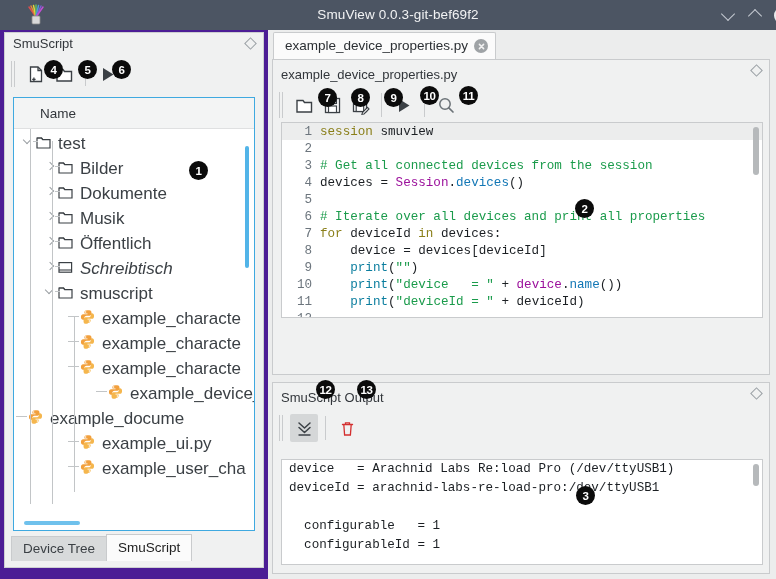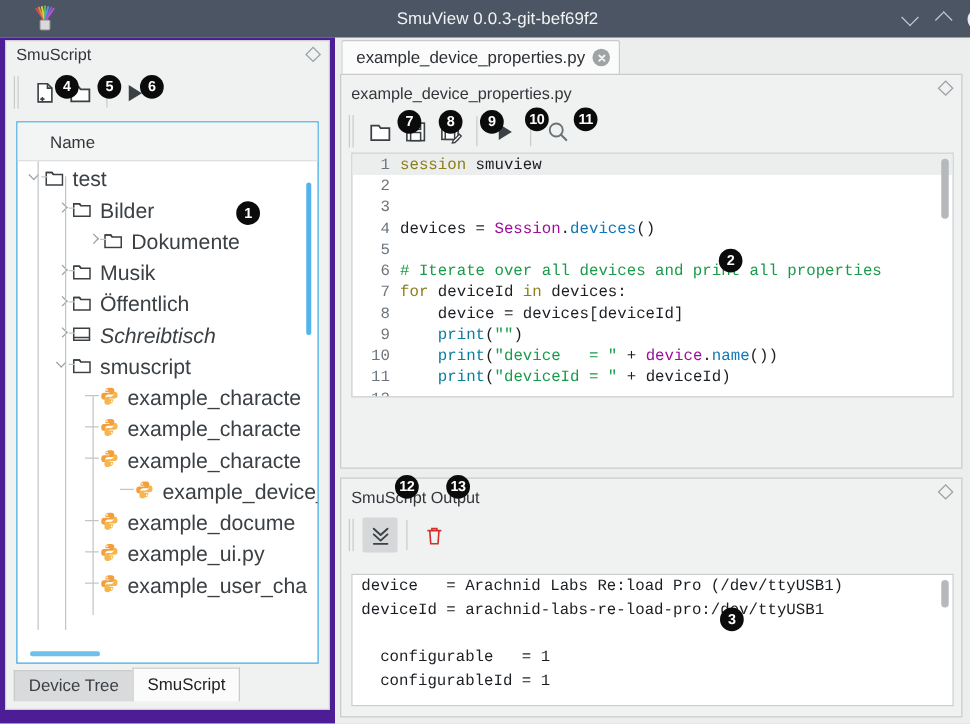--- a/index.html
+++ b/index.html
@@ -341,21 +341,21 @@
                   <span class="dash"></span>
                 </span>
                 <span class="ficon">
                   <svg width="15" height="14" viewBox="0 0 15 14">
                     <path d="M1 3 h4.6 l1.1 1.6 h7.3 v8.4 h-13 z" fill="#fff" stroke="#3b4045" stroke-width="1.2"></path>
                     <path d="M1 3 h4.6 l1.1 1.6" fill="none" stroke="#3b4045" stroke-width="1.2"></path>
                   </svg>
                 </span>
                 <span class="tlabel">Bilder</span>
               </div>
-              <div class="trow" style="padding-left: 30px; margin-left: 25px;">
+              <div class="trow" style="padding-left: 30px;">
                 <span class="twig">
                   <span class="arrow-r"></span>
                   <span class="dash"></span>
                 </span>
                 <span class="ficon">
                   <svg width="15" height="14" viewBox="0 0 15 14">
                     <path d="M1 3 h4.6 l1.1 1.6 h7.3 v8.4 h-13 z" fill="#fff" stroke="#3b4045" stroke-width="1.2"></path>
                     <path d="M1 3 h4.6 l1.1 1.6" fill="none" stroke="#3b4045" stroke-width="1.2"></path>
                   </svg>
                 </span>
@@ -454,21 +454,21 @@
                   <span class="dash" style="left:2px;width:11px;"></span>
                 </span>
                 <span class="ficon">
                   <svg width="15" height="15" viewBox="0 0 16 16">
                     <path d="M7.8 1.2c-2.2 0-3.1.9-3.1 2.2v1.5h3.3v.6H3.3C2 5.5 1 6.4 1 8.5c0 1.9.9 2.9 2.2 2.9h1.2V9.6c0-1.4 1.2-2.5 2.6-2.5h3.2c1.2 0 2-.9 2-2V3.4c0-1.2-.9-2.2-2.3-2.2H7.8zM6 2.4a.73.73 0 1 1 0 1.5.73.73 0 0 1 0-1.5z" fill="#f2a03d"></path>
                     <path d="M8.2 14.8c2.2 0 3.1-.9 3.1-2.2v-1.5H8v-.6h4.7c1.3 0 2.3-.9 2.3-3 0-1.9-.9-2.9-2.2-2.9h-1.2v1.8c0 1.4-1.2 2.5-2.6 2.5H5.8c-1.2 0-2 .9-2 2v2.7c0 1.2.9 2.2 2.3 2.2h2.1zM10 13.6a.73.73 0 1 1 0-1.5.73.73 0 0 1 0 1.5z" fill="#f5b64d"></path>
                   </svg>
                 </span>
                 <span class="tlabel">example_device_p</span>
               </div>
-              <div class="trow" style="padding-left: 52px;">
+              <div class="trow" style="">
                 <span class="twig">
                   <span class="dash" style="left:2px;width:11px;"></span>
                 </span>
                 <span class="ficon">
                   <svg width="15" height="15" viewBox="0 0 16 16">
                     <path d="M7.8 1.2c-2.2 0-3.1.9-3.1 2.2v1.5h3.3v.6H3.3C2 5.5 1 6.4 1 8.5c0 1.9.9 2.9 2.2 2.9h1.2V9.6c0-1.4 1.2-2.5 2.6-2.5h3.2c1.2 0 2-.9 2-2V3.4c0-1.2-.9-2.2-2.3-2.2H7.8zM6 2.4a.73.73 0 1 1 0 1.5.73.73 0 0 1 0-1.5z" fill="#f2a03d"></path>
                     <path d="M8.2 14.8c2.2 0 3.1-.9 3.1-2.2v-1.5H8v-.6h4.7c1.3 0 2.3-.9 2.3-3 0-1.9-.9-2.9-2.2-2.9h-1.2v1.8c0 1.4-1.2 2.5-2.6 2.5H5.8c-1.2 0-2 .9-2 2v2.7c0 1.2.9 2.2 2.3 2.2h2.1zM10 13.6a.73.73 0 1 1 0-1.5.73.73 0 0 1 0 1.5z" fill="#f5b64d"></path>
                   </svg>
                 </span>
                 <span class="tlabel">example_docume</span>
@@ -577,21 +577,21 @@
               <circle cx="9" cy="9" r="5.2" fill="none" stroke="#6c7378" stroke-width="1.5"></circle>
               <path d="M12.8 12.8 L17 17" stroke="#6c7378" stroke-width="1.7" stroke-linecap="round"></path>
             </svg>
           </div>
         </div>
 
         <div class="code-box">
           <div id="code-lines">
               <div class="code-line hl"><span class="lno">1</span><span><span class="k-kw">session</span><span class="ctxt"> smuview</span></span></div>
               <div class="code-line"><span class="lno">2</span><span></span></div>
-              <div class="code-line"><span class="lno">3</span></div>
+              <div class="code-line"><span class="lno">3</span><span><span class="k-cm"># Get all connected devices from the session</span></span></div>
               <div class="code-line"><span class="lno">4</span><span><span class="ctxt">devices = </span><span class="k-cls">Session</span><span class="ctxt">.</span><span class="k-fn">devices</span><span class="ctxt">()</span></span></div>
               <div class="code-line"><span class="lno">5</span><span></span></div>
               <div class="code-line"><span class="lno">6</span><span><span class="k-cm"># Iterate over all devices and print all properties</span></span></div>
               <div class="code-line"><span class="lno">7</span><span><span class="k-kw">for</span><span class="ctxt"> deviceId </span><span class="k-kw">in</span><span class="ctxt"> devices:</span></span></div>
               <div class="code-line"><span class="lno">8</span><span><span class="ctxt">    device = devices[deviceId]</span></span></div>
               <div class="code-line"><span class="lno">9</span><span><span class="ctxt">    </span><span class="k-bi">print</span><span class="ctxt">(</span><span class="k-str">""</span><span class="ctxt">)</span></span></div>
               <div class="code-line"><span class="lno">10</span><span><span class="ctxt">    </span><span class="k-bi">print</span><span class="ctxt">(</span><span class="k-str">"device   = "</span><span class="ctxt"> + </span><span class="k-cls">device</span><span class="ctxt">.</span><span class="k-fn">name</span><span class="ctxt">())</span></span></div>
               <div class="code-line"><span class="lno">11</span><span><span class="ctxt">    </span><span class="k-bi">print</span><span class="ctxt">(</span><span class="k-str">"deviceId = "</span><span class="ctxt"> + deviceId)</span></span></div>
               <div class="code-line"><span class="lno">12</span><span></span></div>
             </div>

